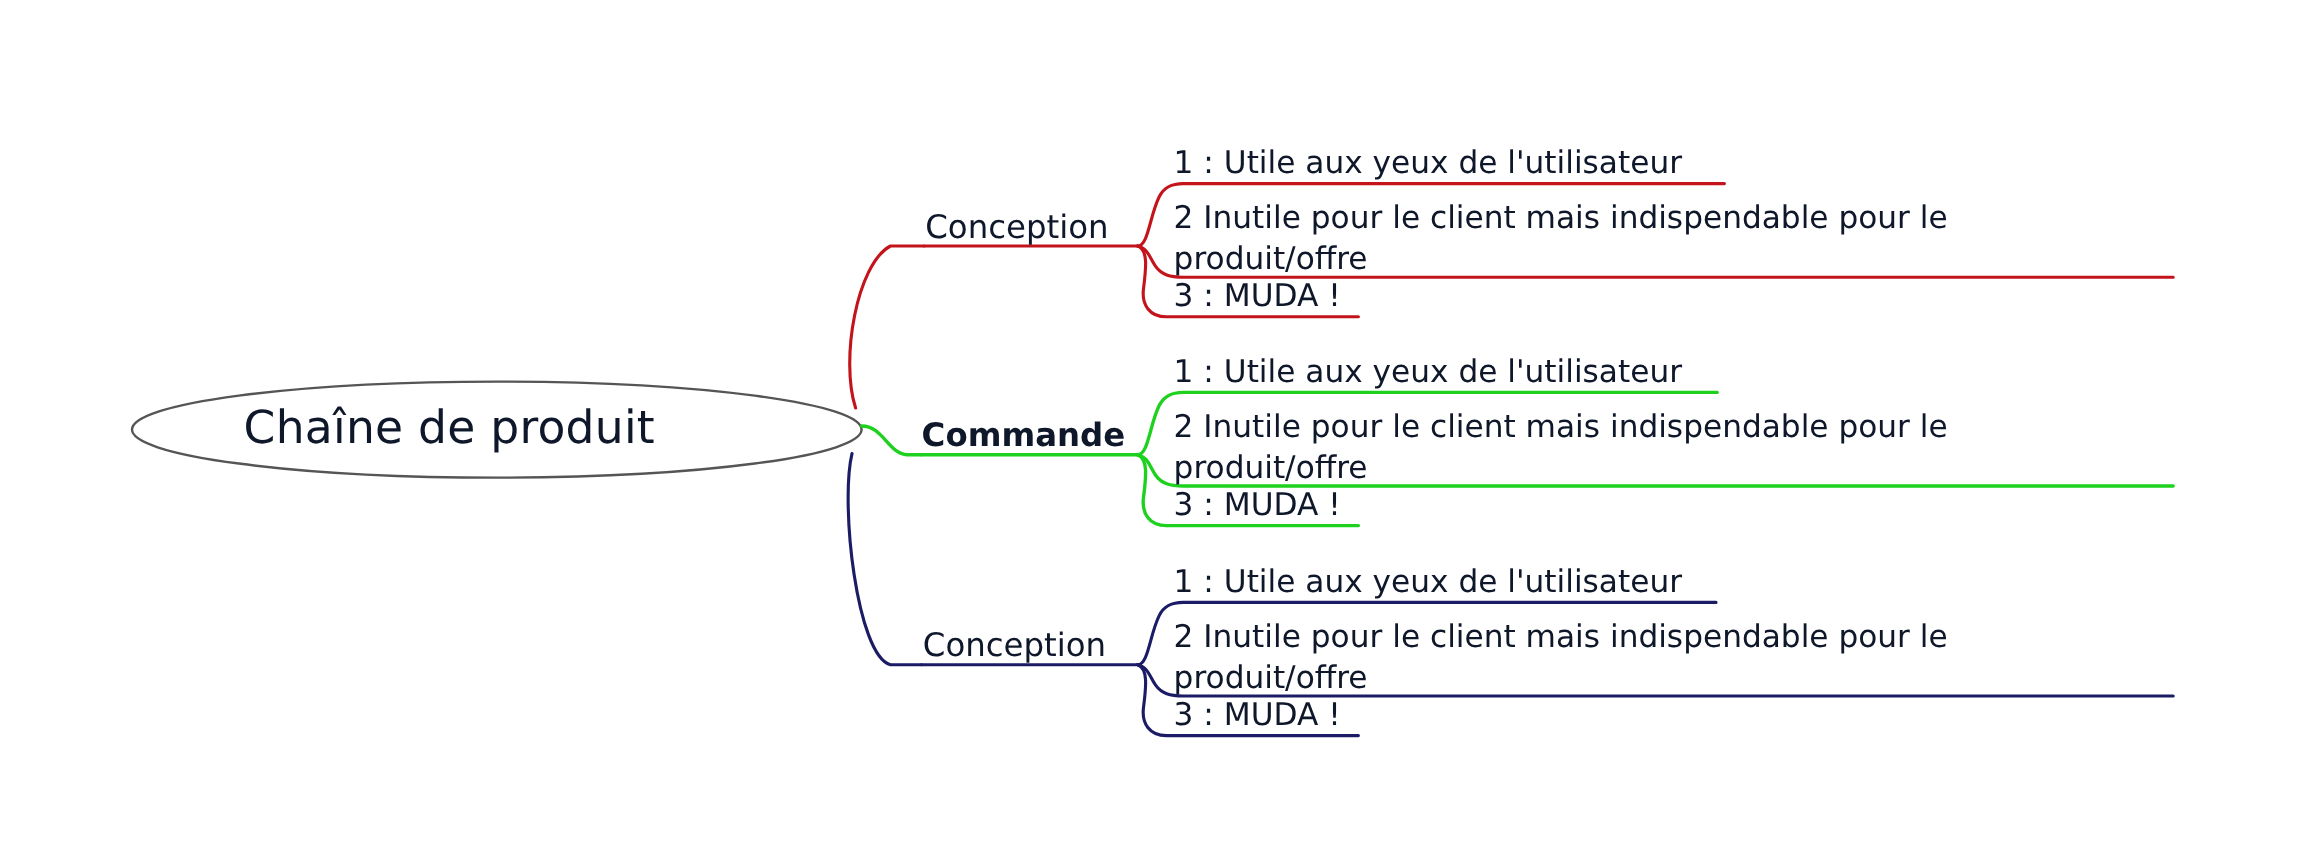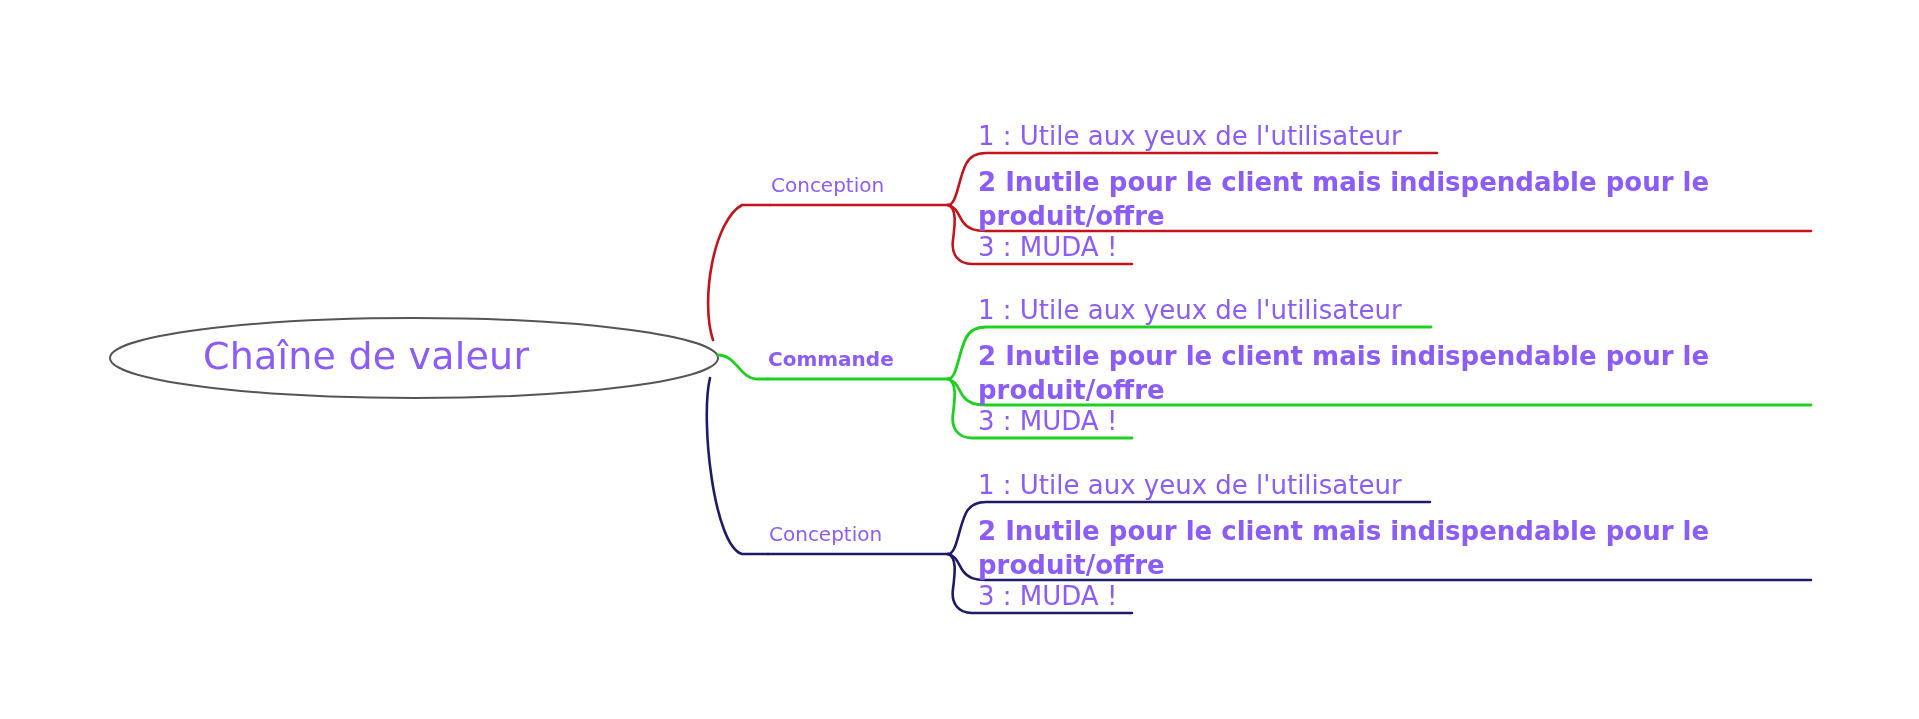--- a/index.html
+++ b/index.html
@@ -21,37 +21,36 @@
   svg#wires {
     position: absolute;
     left: 0;
     top: 0;
     width: 1919px;
     height: 719px;
     pointer-events: none;
   }
   .node-label {
     position: absolute;
-    color: #8b5cf6;
+    color: #0f172a;
     white-space: pre;
     line-height: 1.16;
   }
   .root-label {
     font-size: 38px;
     letter-spacing: 0.2px;
   }
   .branch-label {
-    font-size: 20px;
+    font-size: 27px;
   }
   .leaf-label {
     font-size: 26px;
   }
   .leaf-label.two-line {
     line-height: 1.30;
-    font-weight: bold;
   }
 </style>
 </head>
 <body>
 
 <div id="canvas">
 
   <svg id="wires" viewBox="0 0 1919 719">
 
     <ellipse cx="414" cy="358" rx="304" ry="40" fill="#ffffff" stroke="#555555" stroke-width="2"></ellipse>
@@ -80,21 +79,21 @@
     <g>
       <path d="M 710,378 C 700,420 714,546 742,554 L 768,554" fill="none" stroke="#1c1c66" stroke-width="2.6" stroke-linecap="round"></path>
       <path d="M 768,554 L 948,554" fill="none" stroke="#1c1c66" stroke-width="2.6" stroke-linecap="round"></path>
       <path d="M 948,554 C 957,554 958,529 966,513 C 970,505 976,502 986,502 L 1430,502" fill="none" stroke="#1c1c66" stroke-width="2.6" stroke-linecap="round" stroke-linejoin="round"></path>
       <path d="M 948,554 C 957,556 958,564 963,571 C 968,578 975,580 986,580 L 1811,580" fill="none" stroke="#1c1c66" stroke-width="2.6" stroke-linecap="round" stroke-linejoin="round"></path>
       <path d="M 948,554 C 957,557 955,573 953,589 C 951,603 958,613 972,613 L 1132,613" fill="none" stroke="#1c1c66" stroke-width="2.6" stroke-linecap="round" stroke-linejoin="round"></path>
     </g>
 
   </svg>
 
-  <div class="node-label root-label" style="left:203px; top:334px;">Chaîne de valeur</div>
+  <div class="node-label root-label" style="left:203px; top:334px;">Chaîne de produit</div>
 
   <div class="node-label branch-label" style="left:771px; top:174px;">Conception</div>
 
   <div class="node-label branch-label" style="left:768px; top:348px;font-weight:bold;">Commande</div>
 
   <div class="node-label branch-label" style="left:769px; top:523px;">Conception</div>
 
   <div class="node-label leaf-label" style="left:978px; top:121px;">1 : Utile aux yeux de l'utilisateur</div>
 
   <div class="node-label leaf-label two-line" style="left:978px; top:166px;"><span>2 Inutile pour le client mais indispendable pour le</span><br><span>produit/offre</span></div>

